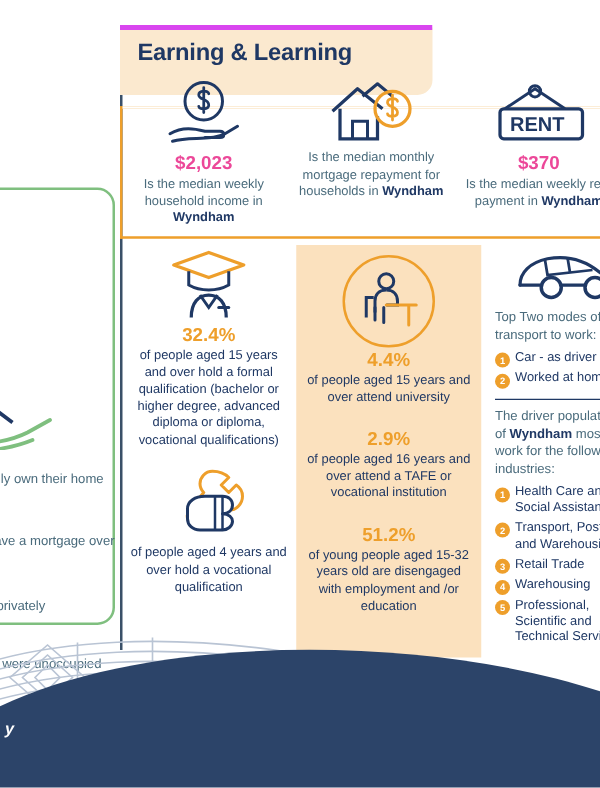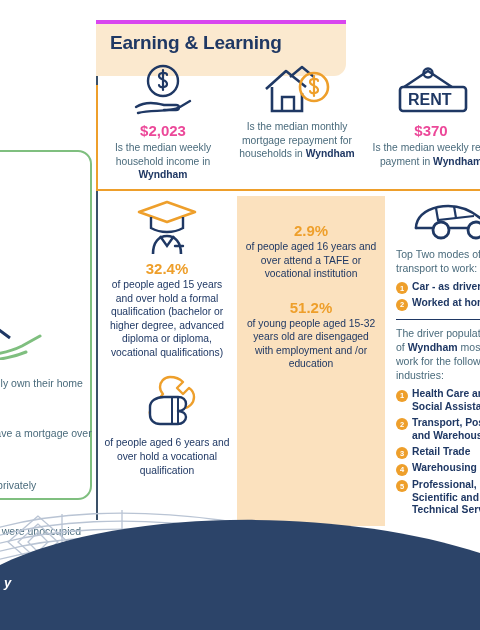--- a/index.html
+++ b/index.html
@@ -79,21 +79,21 @@
   .r-lead { color:#4A6B7C; font-size:10.5px; line-height:1.33; margin-top:4px; }
   .r-lead b { color:#1F3864; }
   .num-list { margin-top:5px; }
   .num-item { display:flex; align-items:flex-start; margin-bottom:3px; }
   .num-badge {
     min-width:12px; width:12px; height:12px; border-radius:50%;
     background:#EE9F2B; color:#ffffff; font-size:7.5px; font-weight:bold;
     display:flex; align-items:center; justify-content:center;
     margin-right:4px; margin-top:1.5px;
   }
-  .num-label { color:#1F3864; font-weight:bold; font-size:10.3px; line-height:1.25; }
+  .num-label { color:#1F3864; font-weight:normal; font-size:10.3px; line-height:1.25; }
   .r-rule { height:1.5px; background:#1F3864; margin:8px 0 7px 0; width:104px; }
 
   
   .topo { position:absolute; left:-10px; top:500px; width:300px; height:80px; }
   .wave { position:absolute; left:0; top:495px; width:480px; height:140px; }
   .corner-mark {
     position:absolute; left:4px; top:575px; color:#ffffff;
     font-size:13px; font-weight:bold; font-style:italic;
   }
 </style>
@@ -215,26 +215,40 @@
     <div style="margin-top:14px">
       <div class="stat-icon">
         <svg width="74" height="62" viewBox="0 0 74 62">
           <path d="M40 4 C34 4 30 9 30 14 C30 17 31 19 33 21 L22 34 C19 37 19 42 22 45 C25 48 30 48 33 45 L46 32
                    C48 34 51 35 54 35 C59 35 64 30 64 24 C64 20 62 17 59 15 L53 21 L47 15 L53 9 C50 6 45 4 40 4 Z" fill="none" stroke="#EE9F2B" stroke-width="2.4" stroke-linejoin="round"></path>
           <path d="M20 34 C20 28 26 24 34 24 L48 24 C53 24 56 27 56 31 C56 35 53 38 48 38
                    C53 38 56 41 56 44 C56 48 52 51 48 51 L30 51 C24 51 20 47 20 42 Z" fill="#ffffff" stroke="#1F3864" stroke-width="2.4" stroke-linejoin="round"></path>
           <path d="M42 24 L42 38 M42 38 L42 51 M48 24 L48 38 M48 38 L48 51" fill="none" stroke="#1F3864" stroke-width="2"></path>
         </svg>
       </div>
-      <div class="pct-desc">of people aged 6 years and over hold a vocational qualification</div>
+      <div class="pct-desc">of people aged 4 years and over hold a vocational qualification</div>
     </div>
   </div>
 
   <div class="col-mid">
 
+    <div>
+      <div class="circle-icon">
+        <svg width="52" height="50" viewBox="0 0 52 50">
+          <circle cx="24" cy="9" r="6" fill="none" stroke="#1F3864" stroke-width="2.4"></circle>
+          <path d="M24 16 C18 16 15 20 15 25 L15 34" fill="none" stroke="#1F3864" stroke-width="2.4"></path>
+          <path d="M24 16 C30 16 33 20 33 25 L33 28 L24 28" fill="none" stroke="#1F3864" stroke-width="2.4"></path>
+          <path d="M15 30 L15 40 M22 30 L22 42" fill="none" stroke="#1F3864" stroke-width="2.4" stroke-linecap="round"></path>
+          <path d="M14 22 L8 22 L8 38" fill="none" stroke="#1F3864" stroke-width="2.4"></path>
+          <path d="M24 28 L48 28 M42 28 L42 44" fill="none" stroke="#EE9F2B" stroke-width="2.4" stroke-linecap="round"></path>
+        </svg>
+      </div>
+      <div class="pct">4.4%</div>
+      <div class="pct-desc">of people aged 15 years and over attend university</div>
+    </div>
 
     <div style="margin-top:18px">
       <div class="pct">2.9%</div>
       <div class="pct-desc">of people aged 16 years and over attend a TAFE or vocational institution</div>
     </div>
 
     <div style="margin-top:18px">
       <div class="pct">51.2%</div>
       <div class="pct-desc">of young people aged 15-32 years old are disengaged with employment and /or education</div>
     </div>

